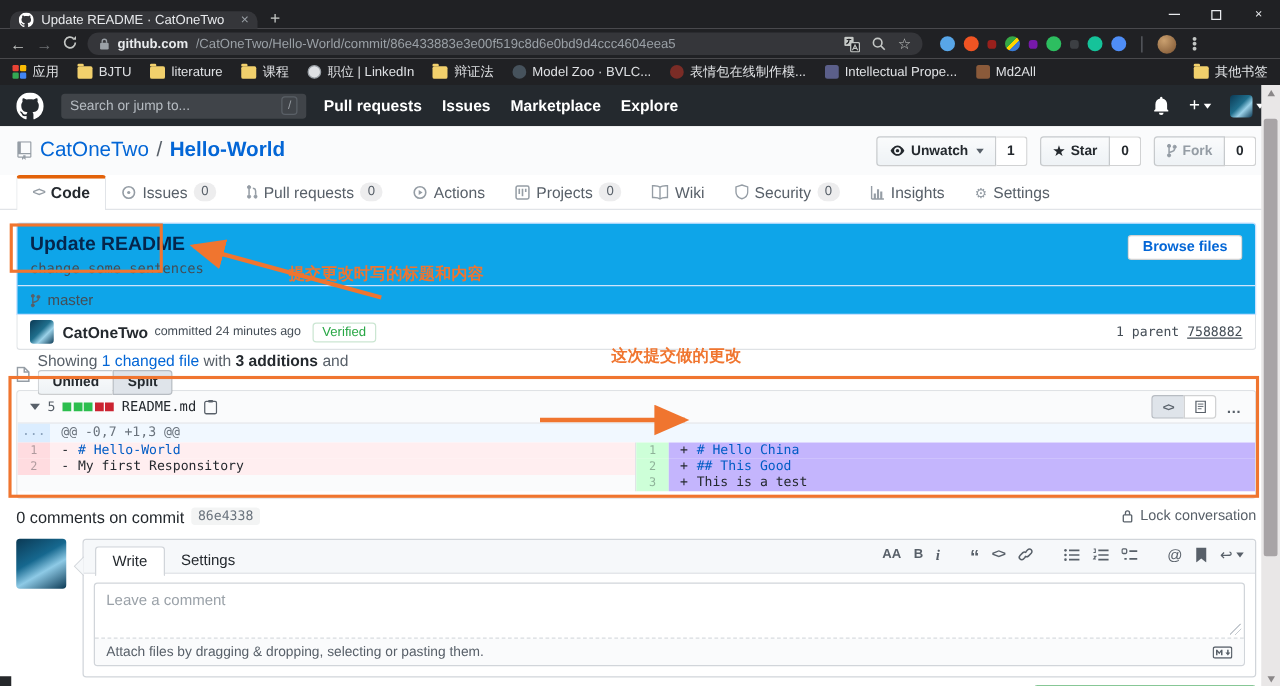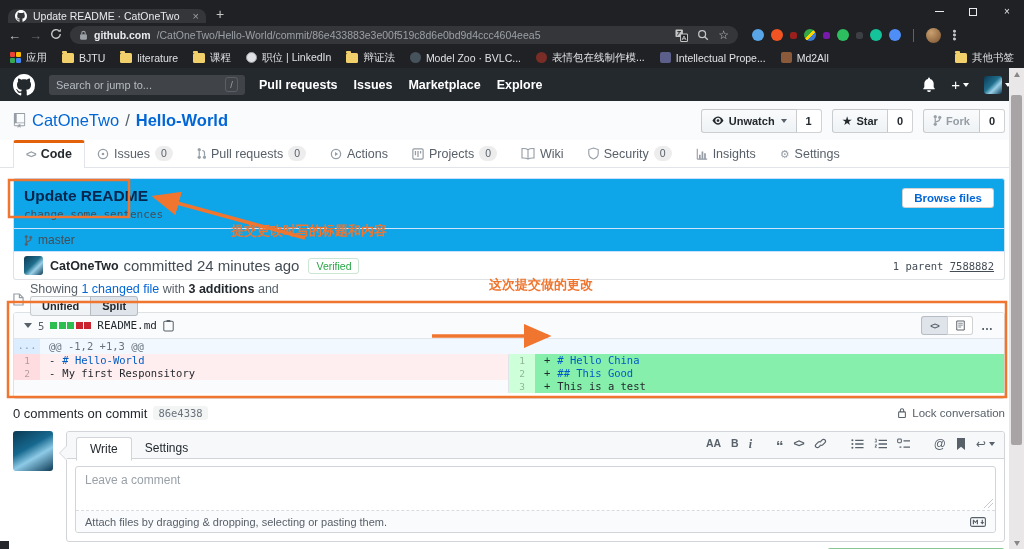--- a/index.html
+++ b/index.html
@@ -94,21 +94,21 @@
   .cb-title{font-size:15.5px;font-weight:700;color:#05264c;line-height:19px}
   .cb-desc{font-size:11px;color:#444d56;margin-top:3px}
   .browse{position:absolute;right:10px;top:9px;padding:3px 11px;font-size:11.5px;font-weight:700;color:#0366d6;
     background:#fff;border:1px solid rgba(27,31,35,.2);border-radius:3px}
   .cb-branch{border-top:1px solid #cfe4fb;padding:4px 10px;display:flex;align-items:center;gap:5px;
     font-size:12px;color:#444d56;height:23px}
   .commitmeta{border:1px solid #dfe2e5;border-top:0;border-radius:0 0 3px 3px;background:#fff;
     display:flex;align-items:center;padding:4px 10px;height:28px}
   .cm-av{width:19px;height:19px;border-radius:3px;background:linear-gradient(135deg,#0b3954,#1f6e8c 45%,#9ad1e8 65%,#0b3954);margin-right:7px}
   .cm-name{font-weight:700;font-size:12.5px;margin-right:5px}
-  .cm-act{font-size:15px;color:#444d56}
+  .cm-act{font-size:10px;color:#444d56}
   .verified{margin-left:9px;font-size:10.5px;color:#28a745;border:1px solid #cbe6d2;border-radius:3px;padding:1px 7px;background:#fff}
   .cm-right{margin-left:auto;font-size:10.5px;color:#444d56;display:flex;gap:22px}
   .cm-right .u{text-decoration:underline}
 
   
   .toc{margin-top:8px;display:flex;align-items:center;height:22px;font-size:12.5px;color:#586069}
   .toc .link{color:#0366d6}
   .toc b{color:#24292e}
   .toc-icon{margin-right:6px;display:flex}
   .viewswitch{margin-left:auto;display:flex}
@@ -139,21 +139,21 @@
   .hunkrow{display:flex;height:15px;font-size:10.5px;background:#f1f8ff}
   .hunkgut{width:26px;background:#dbedff;color:#8ba3bd;text-align:center;line-height:13px}
   .hunktxt{padding-left:9px;color:#6a737d;line-height:15px}
   .split{display:flex;padding-bottom:5px}
   .half{width:50%}
   .half.l{border-right:1px solid #e1e4e8}
   .drow{display:flex;height:13px;font-size:10.5px;line-height:13px}
   .gut{width:26px;text-align:center;color:rgba(27,31,35,.35);font-size:9.5px}
   .codeln{flex:1;padding-left:9px;white-space:pre;overflow:hidden}
   .drow.del .gut{background:#ffdce0}.drow.del .codeln{background:#ffeef0}
-  .drow.add .gut{background:#cdffd8}.drow.add .codeln{background:#86efac}
+  .drow.add .gut{background:#cdffd8}.drow.add .codeln{background:#c4b5fd}
   .drow.emptyln .gut,.drow.emptyln .codeln{background:#fafbfc}
   .sign{margin-right:7px}
   .mdblue{color:#005cc5}
 
   
   .commentshead{margin-top:5px;display:flex;align-items:center;height:18px;font-size:13px;color:#24292e}
   .shapill{margin-left:6px;background:rgba(27,31,35,.05);border-radius:3px;padding:1px 5px;font-size:10.5px;color:#6a737d}
   .lockgrp{margin-left:auto;display:flex;align-items:center;gap:5px;color:#586069;font-size:11.5px}
   .commentarea{margin-top:9px;display:flex}
   .c-avatar{width:40px;height:40px;border-radius:3px;flex:none;
@@ -181,21 +181,21 @@
   .attach{display:flex;align-items:center;background:#fafbfc;border-radius:0 0 3px 3px;padding:4px 9px;
     font-size:11px;color:#586069;height:21px}
   .mdicon{margin-left:auto;display:flex}
   .submitrow{display:flex;justify-content:flex-end;margin-top:6px}
   .submitbtn{background:#94d3a4;border:1px solid #87c796;border-radius:3px;color:#fff;font-weight:700;
     font-size:12.5px;padding:6px 13px}
 
   
   .annot{position:absolute;left:0;top:0;width:1024px;height:549px;pointer-events:none;z-index:40}
   .note{position:absolute;color:#f0752f;font-weight:700;font-size:13px;z-index:41;pointer-events:none;white-space:nowrap}
-  .note1{left:231px;top:222px}
+  .note1{left:231px;top:210px}
   .note2{left:489px;top:276px}
   .pagescroll{position:absolute;right:0;top:68px;bottom:0;width:15px;background:#e9e7e7;z-index:30;
     display:flex;flex-direction:column;align-items:center}
   .sarrow{height:12px;display:flex;align-items:center;justify-content:center;width:100%}
   .tri-u{width:0;height:0;border-left:3.5px solid transparent;border-right:3.5px solid transparent;border-bottom:5px solid #8a8788}
   .tri-d{width:0;height:0;border-left:3.5px solid transparent;border-right:3.5px solid transparent;border-top:5px solid #8a8788}
   .sthumb{position:absolute;top:27px;left:2px;width:11px;height:350px;background:#a8a4a6;border-radius:2px}
   .sarrow.bottom{position:absolute;bottom:0}
   .cornerstub{position:absolute;left:0;bottom:0;width:9px;height:8px;background:#26282b;z-index:45}
 </style>
@@ -535,21 +535,21 @@
                   <path d="M1 1h10v12H1z" fill="none" stroke="#586069" stroke-width="1.3"></path>
                   <path d="M3 4h6M3 6.5h6M3 9h4" stroke="#586069" stroke-width="1"></path>
                 </svg>
             </span>
           </div>
           <span class="dkebab">…</span>
         </div>
       </div>
       <div class="hunkrow mono">
         <span class="hunkgut">...</span>
-        <span class="hunktxt">@@ -1,2 +1,3 @@</span>
+        <span class="hunktxt">@@ -0,7 +1,3 @@</span>
       </div>
       <div class="split mono">
         <div class="half l">
           <div class="drow del">
             <span class="gut">1</span>
             <span class="codeln"><span class="sign">-</span><span class="mdblue"># Hello-World</span></span>
           </div>
           <div class="drow del">
             <span class="gut">2</span>
             <span class="codeln"><span class="sign">-</span><span>My first Responsitory</span></span>

